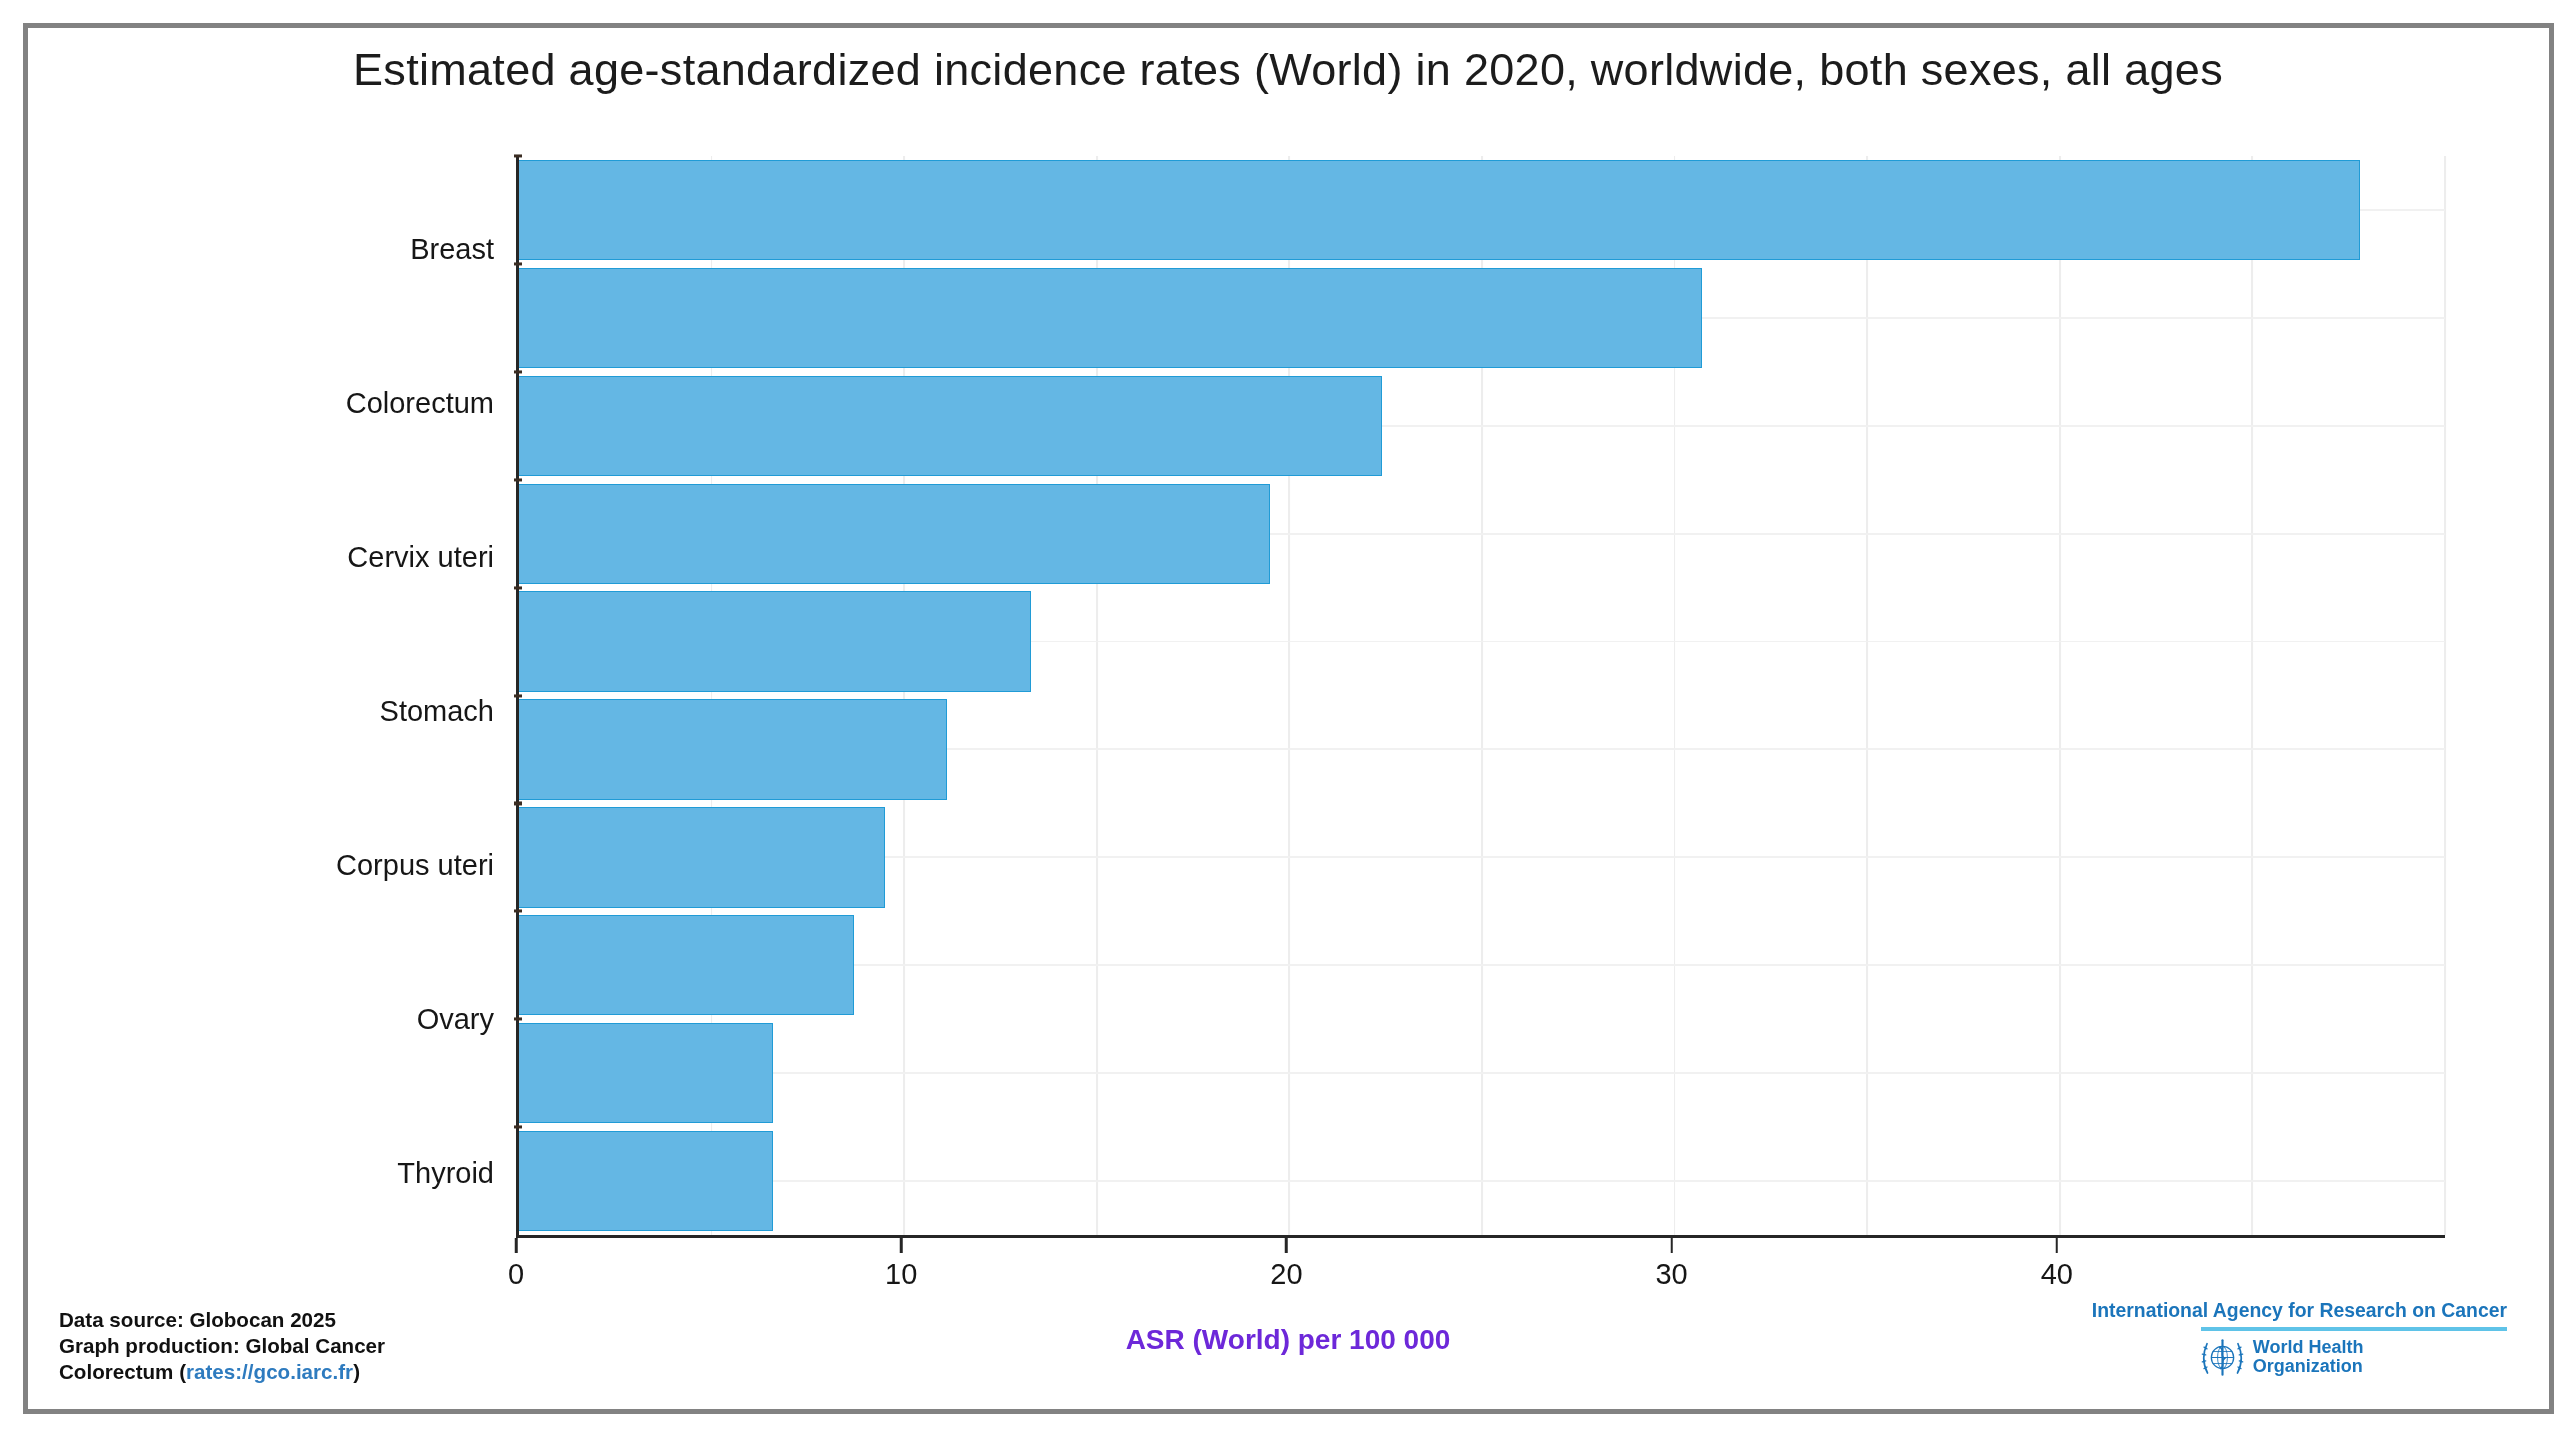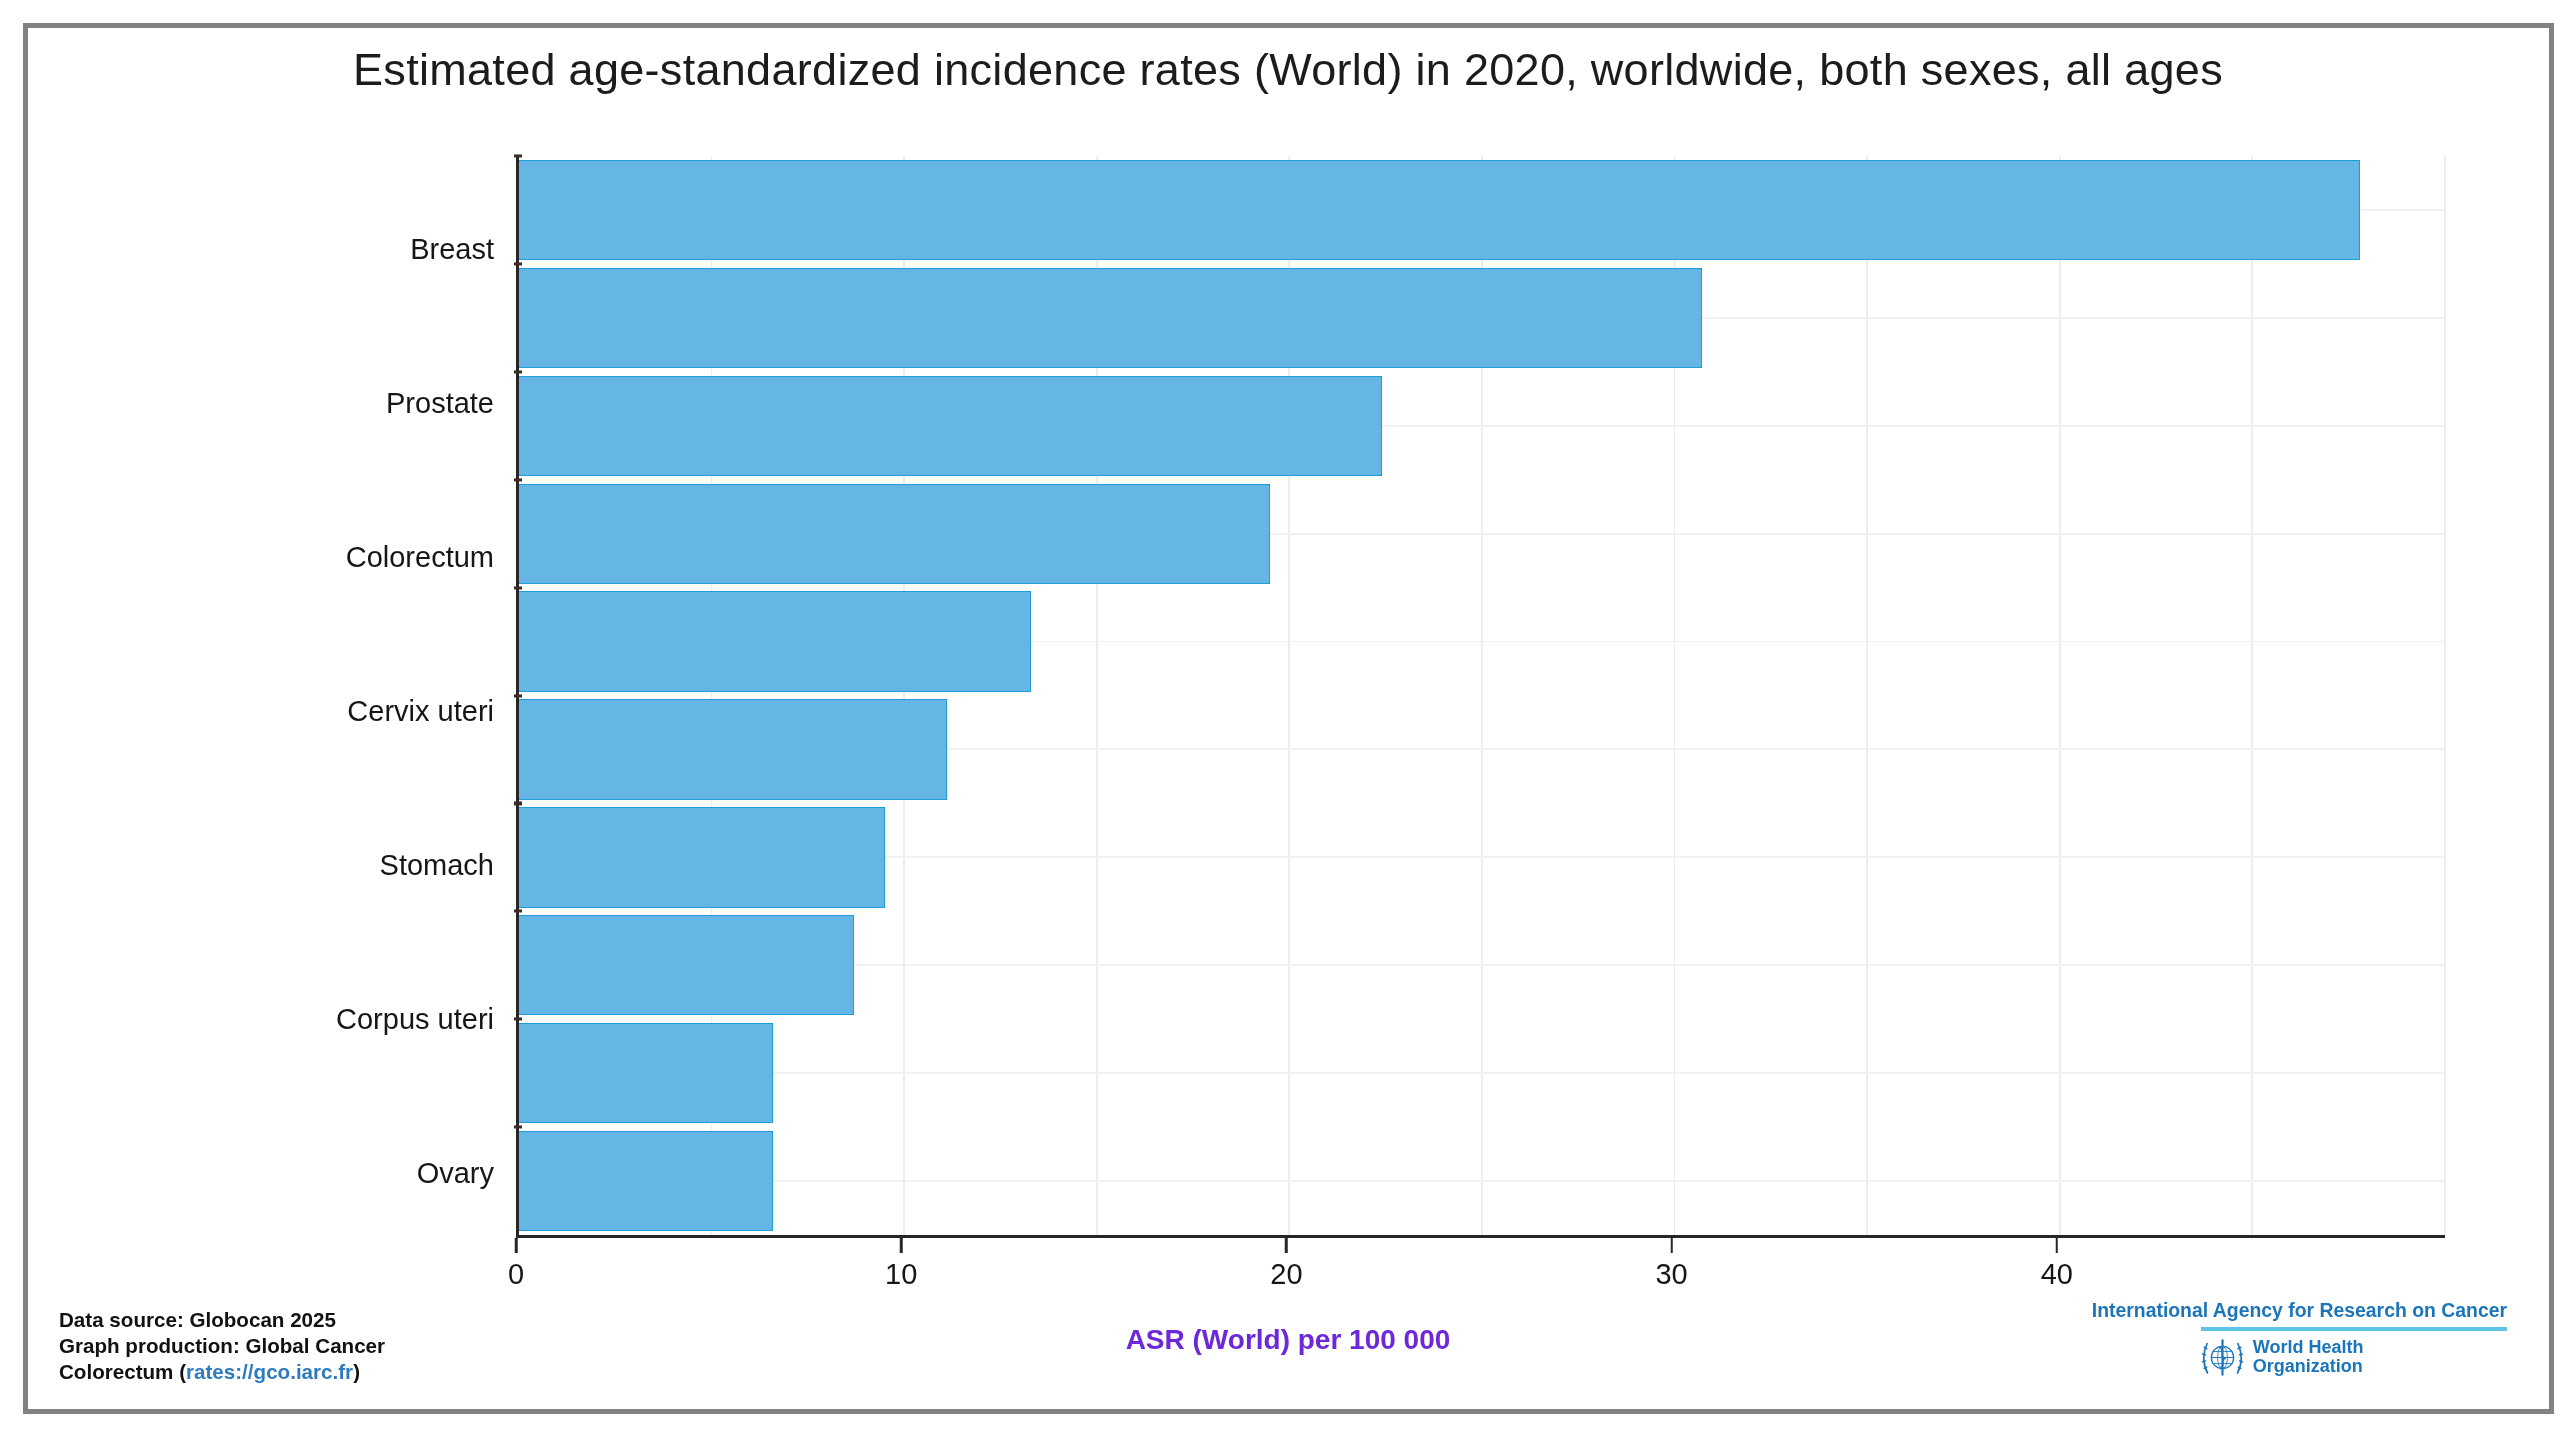--- a/index.html
+++ b/index.html
@@ -93,26 +93,26 @@
 </style>
 </head>
 <body>
 
 <div class="frame"></div>
 
 <div class="chart-title">Estimated age-standardized incidence rates (World) in 2020, worldwide, both sexes, all ages</div>
 
 <div class="labels-col">
     <div class="label-row">Breast</div>
-    <div class="label-row">Prostate</div>
     <div class="label-row">Colorectum</div>
     <div class="label-row">Cervix uteri</div>
     <div class="label-row">Stomach</div>
     <div class="label-row">Corpus uteri</div>
     <div class="label-row">Ovary</div>
+    <div class="label-row">Thyroid</div>
   </div>
 
 <div class="plot-area">
   <div class="vgrid" style="left: 10%; background: rgb(237, 237, 237);"></div>
     <div class="vgrid" style="left: 20%; background: rgb(237, 237, 237);"></div>
     <div class="vgrid" style="left: 30%; background: rgb(237, 237, 237);"></div>
     <div class="vgrid" style="left: 40%; background: rgb(237, 237, 237);"></div>
     <div class="vgrid" style="left: 50%; background: rgb(237, 237, 237);"></div>
     <div class="vgrid" style="left: 60%; background: rgb(237, 237, 237);"></div>
     <div class="vgrid" style="left: 70%; background: rgb(237, 237, 237);"></div>

